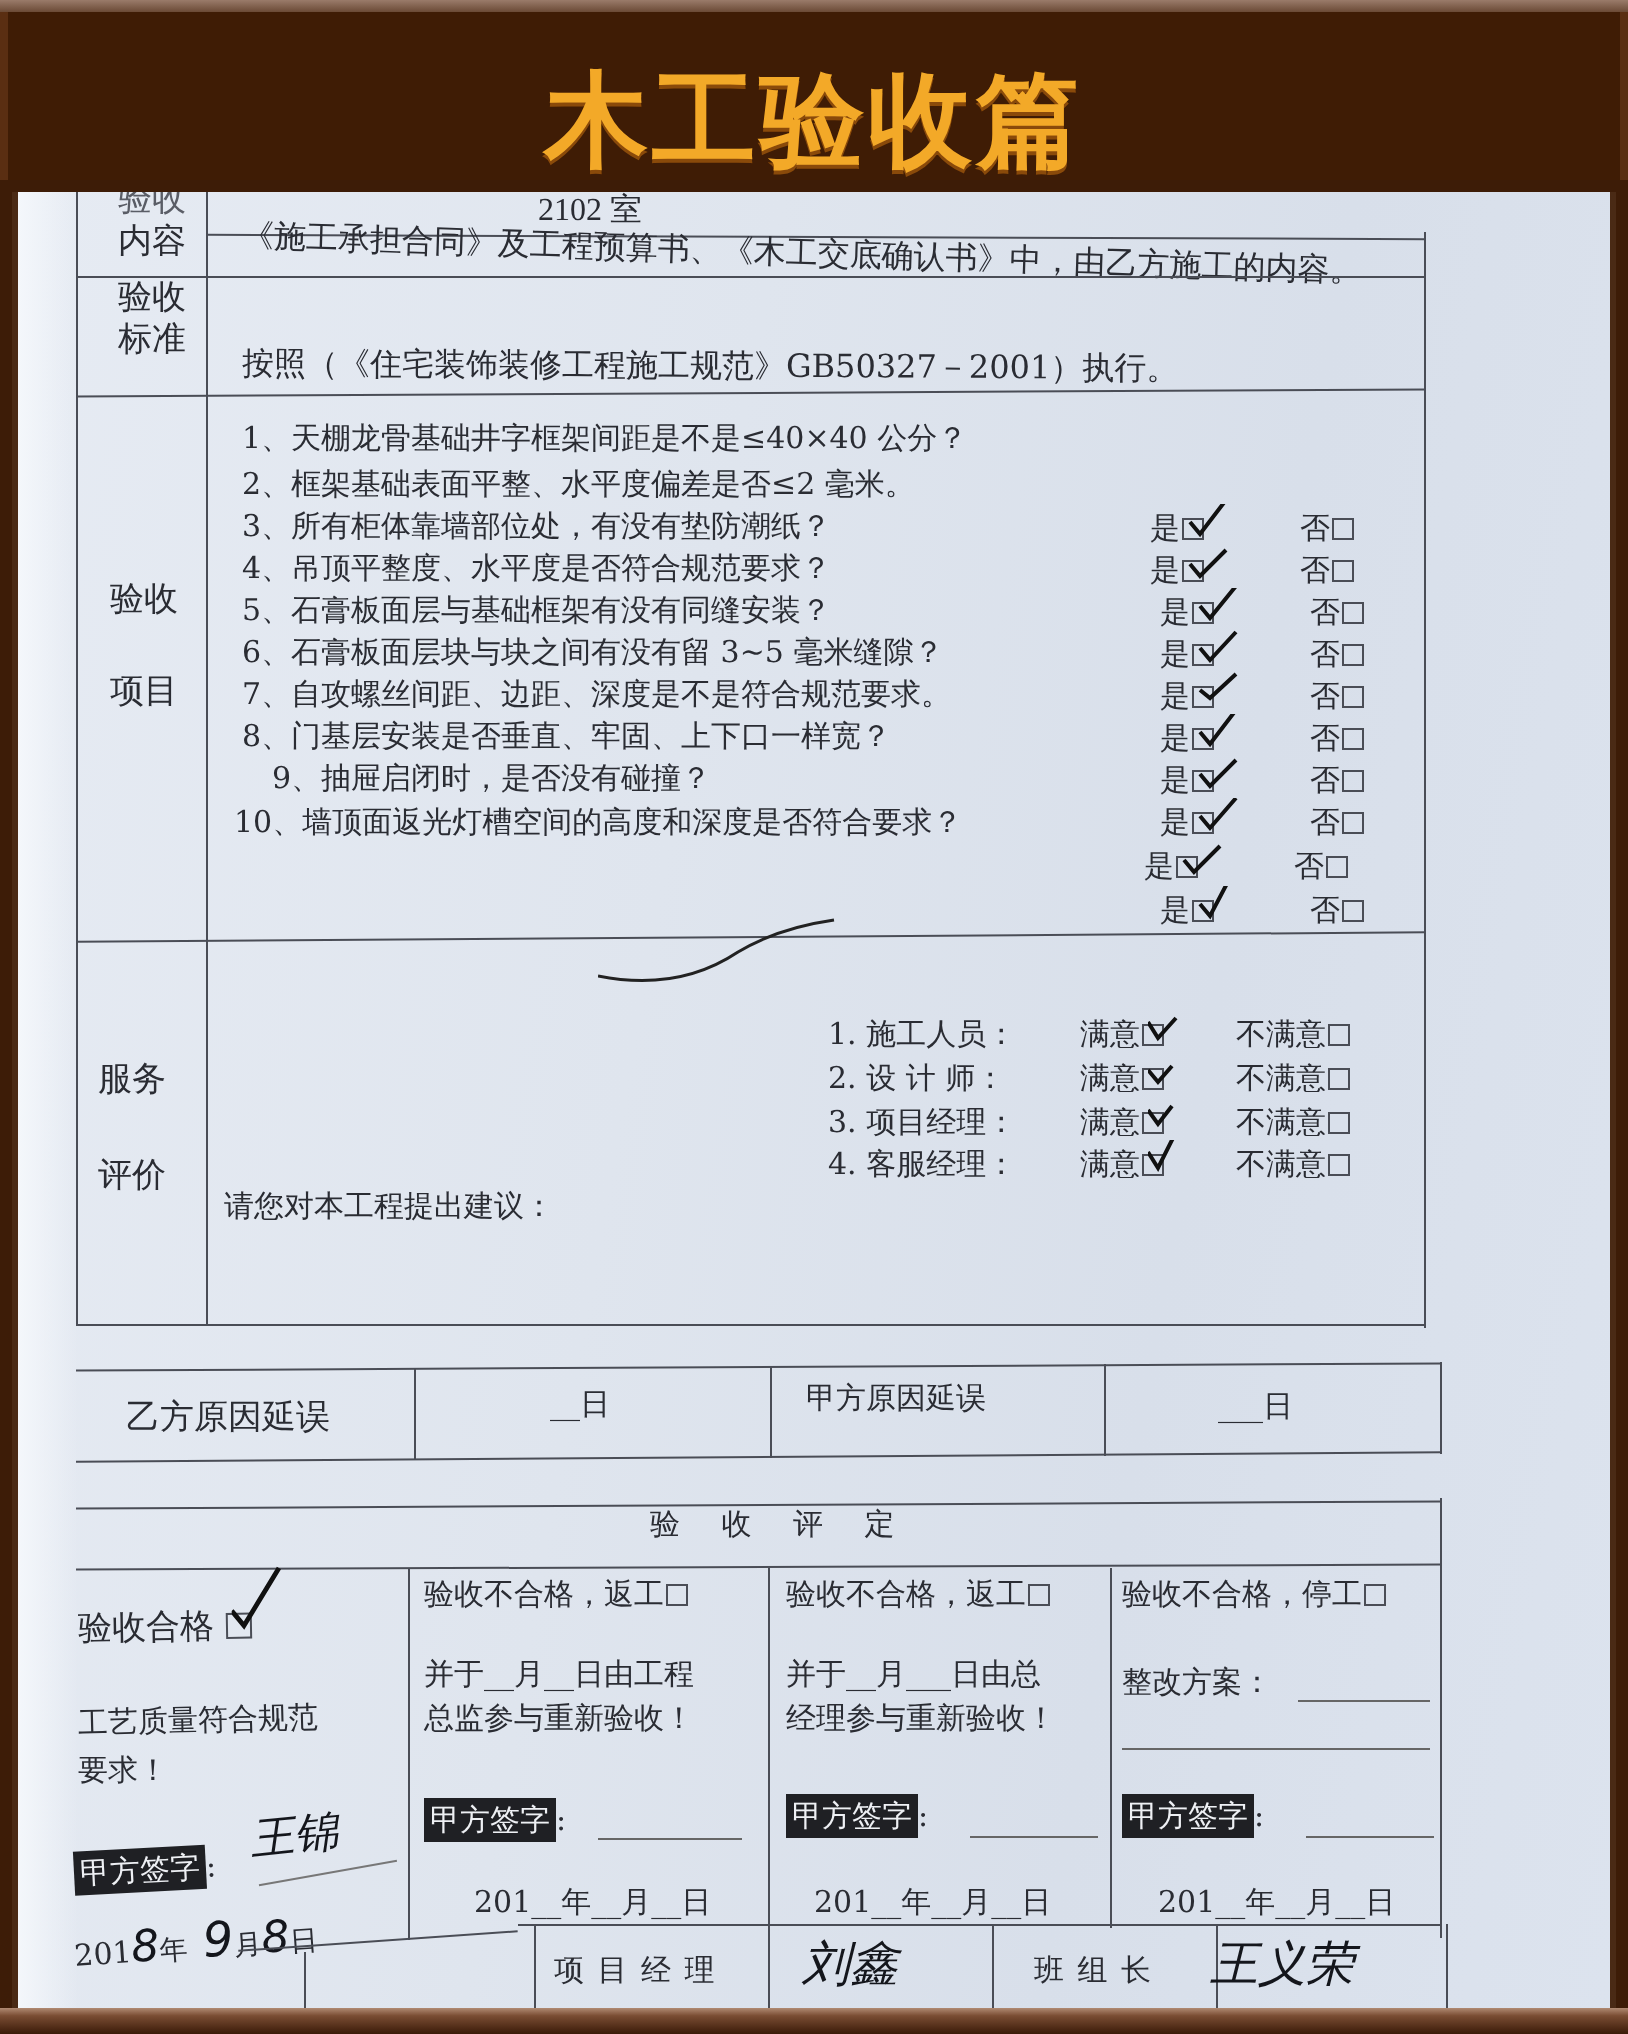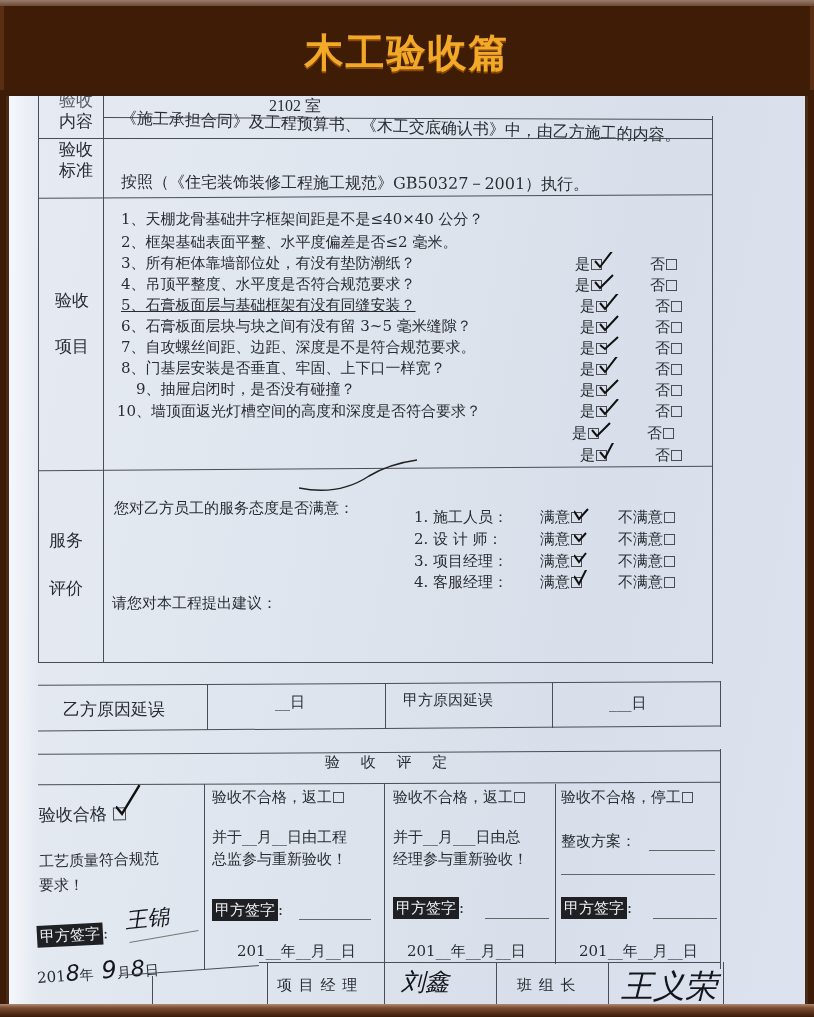--- a/index.html
+++ b/index.html
@@ -1,21 +1,21 @@
 <!DOCTYPE html>
 <html><head>
 <meta charset="utf-8">
 <style>
   * { box-sizing: border-box; margin: 0; padding: 0; }
   html, body { width: 814px; height: 1017px; overflow: hidden; background: #3d1c07; }
   body { position: relative; font-family: "DejaVu Serif", "Liberation Serif", serif; color: #2a2c33; }
 
   .frame-top-edge { position: absolute; left: 0; top: 0; width: 814px; height: 6px; background: linear-gradient(#9a7b6a, #6b4a36); }
   .banner { position: absolute; left: 0; top: 6px; width: 814px; height: 84px; background: #3f1c05; border-left: 4px solid #5a2e12; border-right: 4px solid #5a2e12; }
-  .banner-title { position: absolute; left: 0; right: 0; top: 20px; text-align: center; font-family: "DejaVu Sans", sans-serif; font-weight: bold; font-size: 39px; letter-spacing: 2px; color: #f3a928; text-shadow: 0 2px 0 #8a4a0a; }
+  .banner-title { position: absolute; left: 0; right: 0; top: 20px; text-align: center; font-family: "DejaVu Sans", sans-serif; font-weight: bold; font-size: 52px; letter-spacing: 2px; color: #f3a928; text-shadow: 0 2px 0 #8a4a0a; }
 
   .paper { position: absolute; left: 6px; top: 96px; width: 802px; height: 908px; background: linear-gradient(100deg, #e6ebf3 0%, #dfe5ee 40%, #d8dfea 70%, #dce3ee 100%); overflow: hidden; border-left: 3px solid #4a2a15; border-right: 3px solid #4a2a15; }
   .paper-shade { position: absolute; left: 0; top: 0; width: 30px; height: 100%; background: linear-gradient(90deg, #f4f7fb, rgba(240,244,250,0)); }
 
   .frame-bottom { position: absolute; left: 0; top: 1004px; width: 814px; height: 13px; background: linear-gradient(#b08a72 0%, #7a4d33 30%, #3a1a08 100%); }
 
   .line { position: absolute; background: #4a4d56; }
   .h { height: 1.3px; }
   .v { width: 1.3px; }
 
@@ -55,21 +55,21 @@
   <div class="line h" style="left:29px;top:100px;width:675px;transform:rotate(-0.3deg);"></div>
 
   <div class="t lbl" style="left:46px;top:196px;">验收</div>
   <div class="t lbl" style="left:46px;top:242px;">项目</div>
 
   <div>
     <div class="t" style="left:112px;top:116px;">1、天棚龙骨基础井字框架间距是不是≤40×40 公分？</div>
     <div class="t" style="left:112px;top:139px;">2、框架基础表面平整、水平度偏差是否≤2 毫米。</div>
     <div class="t" style="left:112px;top:160px;">3、所有柜体靠墙部位处，有没有垫防潮纸？</div>
     <div class="t" style="left:112px;top:181px;">4、吊顶平整度、水平度是否符合规范要求？</div>
-    <div class="t" style="left:112px;top:202px;text-decoration:underline;">5、石膏板面层与基础框架有没有同缝安装？</div>
+    <div class="t" style="left:112px;top:202px;">5、石膏板面层与基础框架有没有同缝安装？</div>
     <div class="t" style="left:112px;top:223px;">6、石膏板面层块与块之间有没有留 3~5 毫米缝隙？</div>
     <div class="t" style="left:112px;top:244px;">7、自攻螺丝间距、边距、深度是不是符合规范要求。</div>
     <div class="t" style="left:112px;top:265px;">8、门基层安装是否垂直、牢固、上下口一样宽？</div>
     <div class="t" style="left:112px;top:286px;margin-left:15px;">9、抽屉启闭时，是否没有碰撞？</div>
     <div class="t" style="left:108px;top:308px;">10、墙顶面返光灯槽空间的高度和深度是否符合要求？</div>
   </div>
 
   <div>
 
     <div class="t" style="left:566px;top:161px;"><span>是</span><span class="cb"><svg class="tick" viewBox="0 0 20 20">
@@ -120,21 +120,20 @@
     <div class="t" style="left:571px;top:352px;"><span>是</span><span class="cb"><svg class="tick" viewBox="0 0 20 20">
             <path d="M1 9 L6 15 L17 -6" fill="none" stroke="#111" stroke-width="2"></path>
           </svg></span></div>
     <div class="t" style="left:646px;top:352px;"><span>否</span><span class="cb"></span></div>
   </div>
 
   <div class="line h" style="left:29px;top:372px;width:675px;transform:rotate(-0.4deg);"></div>
 
   <div class="t lbl" style="left:40px;top:436px;">服务</div>
   <div class="t lbl" style="left:40px;top:484px;">评价</div>
-  <div class="t" style="left:105px;top:405px;">您对乙方员工的服务态度是否满意：</div>
 
   <div>
     <div class="t" style="left:405px;top:414px;">1. 施工人员：</div>
     <div class="t" style="left:405px;top:436px;">2. 设 计 师：</div>
     <div class="t" style="left:405px;top:458px;">3. 项目经理：</div>
     <div class="t" style="left:405px;top:479px;">4. 客服经理：</div>
 
     <div class="t" style="left:531px;top:414px;"><span>满意</span><span class="cb"><svg class="tick" viewBox="0 0 20 20">
             <path d="M0 6 L5 14 L14 4" fill="none" stroke="#111" stroke-width="2"></path>
           </svg></span></div>
@@ -221,21 +220,21 @@
     <div class="line v" style="left:143px;top:880px;height:30px;"></div>
     <div class="line v" style="left:258px;top:866px;height:45px;"></div>
     <div class="line v" style="left:375px;top:866px;height:45px;"></div>
     <div class="line v" style="left:487px;top:866px;height:45px;"></div>
     <div class="line v" style="left:599px;top:866px;height:45px;"></div>
     <div class="line v" style="left:714px;top:866px;height:45px;"></div>
 
     <div class="t" style="left:268px;top:882px;letter-spacing:1px;">项 目 经 理</div>
     <div class="t hand" style="left:392px;top:874px;font-size:24px;">刘鑫</div>
     <div class="t" style="left:508px;top:882px;letter-spacing:1px;">班 组 长</div>
-    <div class="t hand" style="left:612px;top:874px;font-size:32px;">王义荣</div>
+    <div class="t hand" style="left:596px;top:874px;font-size:24px;">王义荣</div>
   </div>
 
   <svg style="position:absolute;left:290px;top:360px;width:120px;height:40px;" viewBox="0 0 120 40">
       <path d="M0 32 Q40 40 70 20 Q90 8 118 4" fill="none" stroke="#222" stroke-width="1.5"></path>
     </svg>
 </div>
 
 <div class="frame-bottom"></div>
 
 </body></html>

